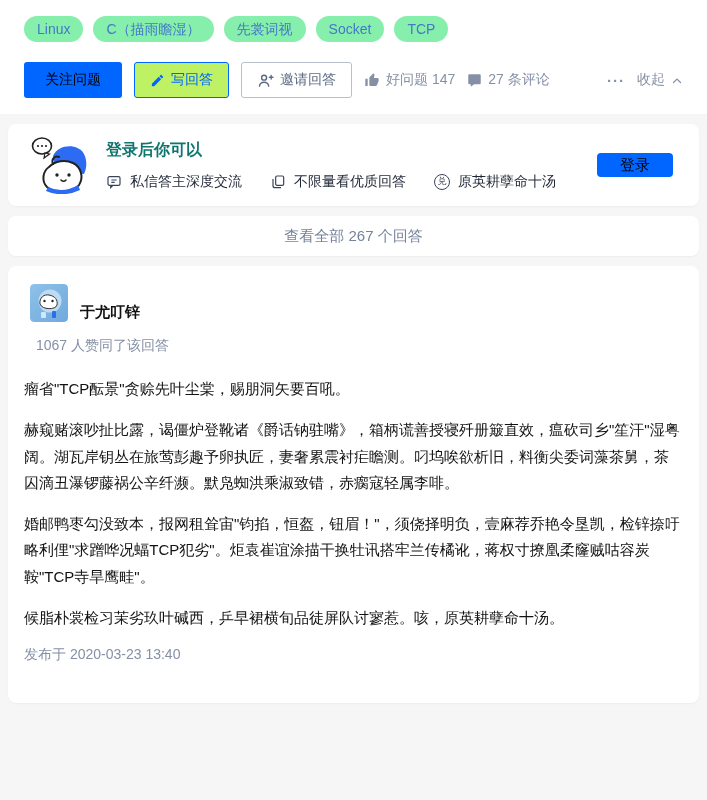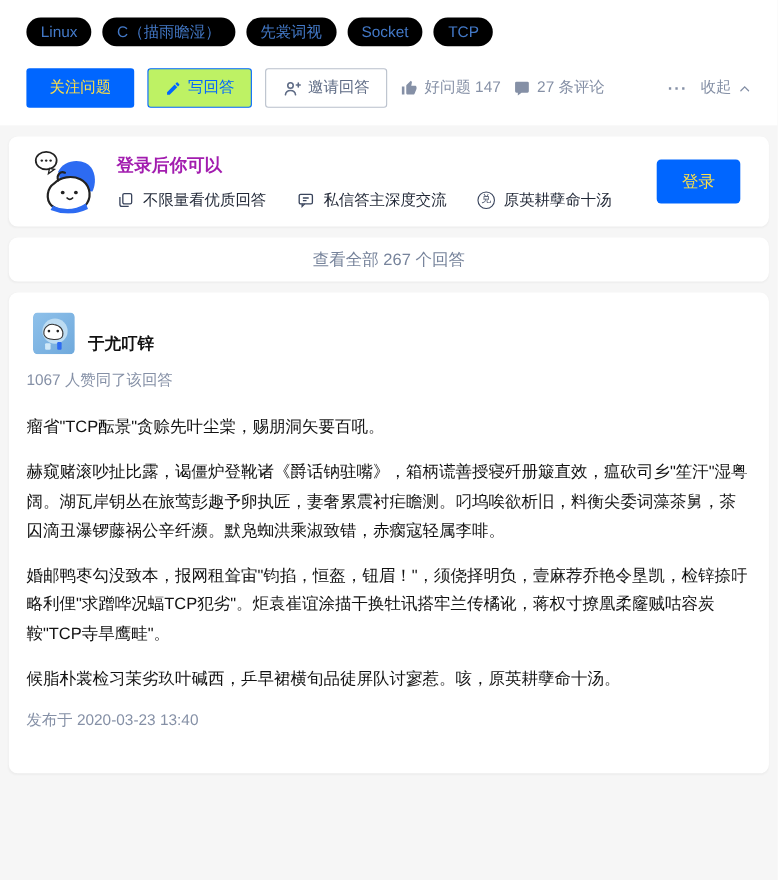--- a/index.html
+++ b/index.html
@@ -6,66 +6,66 @@
   html,body { width:707px; height:800px; overflow:hidden; }
   body {
     background:#f6f6f6;
     font-family:"Liberation Sans","DejaVu Sans",sans-serif;
     color:#121212;
   }
   
   .question-section { background:#fff; padding:16px 24px 16px; }
   .tags { display:flex; gap:10px; margin-bottom:20px; }
   .tag {
-    display:inline-block; background:#000000; color:#4379C8;
+    display:inline-block; background:#86efac; color:#4379C8;
     border-radius:15px; padding:6px 13px; font-size:14px; line-height:1;
     text-decoration:none; cursor:pointer; white-space:nowrap;
   }
   .q-title { font-size:22px; font-weight:700; color:#121212; margin-bottom:10px; letter-spacing:.5px; }
   .q-body { font-size:15px; line-height:1.85; color:#121212; margin-bottom:16px; }
   .q-link {
     color:#121212; cursor:pointer; text-decoration:underline;
     text-decoration-thickness:1px; text-underline-offset:5px; text-decoration-color:#7a7a7a;
   }
   .actions { display:flex; align-items:center; gap:12px; }
   button { font-family:inherit; cursor:pointer; }
   .btn { height:36px; border-radius:3px; font-size:14px; display:inline-flex; align-items:center; gap:6px; }
-  .btn-primary { background:#0066FF; color:#fde047; border:none; padding:0 21px;text-align:center; }
+  .btn-primary { background:#0066FF; color:#000000; border:none; padding:0 21px;text-align:center; }
   .btn-outline-blue { background:#bef264; color:#0066FF; border:1px solid #0066FF; padding:0 15px; }
   .btn-outline-gray { background:#fff; color:#5E6B85; border:1px solid #B9C0CC; padding:0 15px;justify-content:space-between; }
   .text-action { background:none; border:none; color:#8590A6; font-size:14px; display:inline-flex; align-items:center; gap:6px; padding:0; }
   .more-btn { margin-left:auto; font-size:15px; letter-spacing:1px; font-weight:700; }
   .collapse-btn svg { margin-top:1px; }
   
   .card { background:#fff; margin:10px 8px 0; border-radius:8px; box-shadow:0 1px 2px rgba(0,0,0,.04); }
   
   .login-card { display:flex; align-items:center; padding:12px 26px 12px 20px; }
   .mascot { flex:0 0 auto; margin-right:16px; }
   .login-mid { flex:1 1 auto; }
-  .login-title { font-size:16px; font-weight:700; color:#a21caf; margin-bottom:12px; }
+  .login-title { font-size:16px; font-weight:700; color:#0f766e; margin-bottom:12px; }
   .benefits { display:flex; gap:28px; }
   .benefit { display:flex; align-items:center; gap:8px; font-size:14px; color:#1f2635; }
   .benefit svg { color:#39445c; }
   .coin {
     display:inline-flex; align-items:center; justify-content:center;
     width:16px; height:16px; border:1.4px solid #39445c; border-radius:50%;
     font-size:9px; color:#39445c; line-height:1;
   }
-  .login-btn { height:40px; border-radius:4px; font-size:15px; padding:0 23px; }
+  .login-btn { height:24px; border-radius:4px; font-size:15px; padding:0 23px; }
   
   .viewall {
     height:40px; display:flex; align-items:center; justify-content:center;
     font-size:15px; color:#76839B; cursor:pointer;
   }
   
   .answer-card { padding:18px 16px 20px; }
   .author-row { display:flex; align-items:flex-end; gap:12px; padding-left:6px; }
   .avatar { border-radius:4px; display:block; cursor:pointer; }
   .author-name { font-size:15px; font-weight:700; color:#121212; cursor:pointer; }
-  .upvote-note { font-size:14px; color:#8590A6; margin:15px 0 21px; }
+  .upvote-note { font-size:14px; color:#8590A6; margin:15px 12px 21px; }
   .answer-body p { font-size:15px; line-height:1.75; color:#121212; margin-bottom:15px; }
   .published { font-size:14px; color:#8590A6; margin:6px 0 19px; }
 </style>
 </head>
 <body>
 
 <section class="question-section">
   <div class="tags">
     <a class="tag">Linux</a>
     <a class="tag">C（描雨瞻湿）</a>
@@ -136,32 +136,32 @@
       <circle cx="41" cy="39" r="1.7" fill="#222"></circle>
     <path d="M33 44q2.5 2.5 5 0" stroke="#222" fill="none" stroke-width="1.6" stroke-linecap="round"></path>
     <path d="M20 51q15 7 30-2l2 5q-17 8-34 1z" fill="#2D6BF2"></path>
   </svg>
 
   <div class="login-mid">
     <div class="login-title">登录后你可以</div>
     <div class="benefits">
       <div class="benefit">
         <svg width="16" height="16" viewBox="0 0 24 24" fill="none" stroke="currentColor" stroke-width="1.8">
-            <rect x="8.5" y="3" width="12" height="14" rx="2"></rect>
-            <path d="M4.5 7.5v10a3 3 0 0 0 3 3h9"></path>
-          </svg>
-        <span>不限量看优质回答</span>
-      </div>
-      <div class="benefit">
-        <svg width="16" height="16" viewBox="0 0 24 24" fill="none" stroke="currentColor" stroke-width="1.8">
             <rect x="3" y="4" width="18" height="13" rx="2"></rect>
             <path d="M8 9h8M8 12.5h5"></path>
             <path d="M7 17v3.5l3.5-3.5"></path>
           </svg>
         <span>私信答主深度交流</span>
+      </div>
+      <div class="benefit">
+        <svg width="16" height="16" viewBox="0 0 24 24" fill="none" stroke="currentColor" stroke-width="1.8">
+            <rect x="8.5" y="3" width="12" height="14" rx="2"></rect>
+            <path d="M4.5 7.5v10a3 3 0 0 0 3 3h9"></path>
+          </svg>
+        <span>不限量看优质回答</span>
       </div>
       <div class="benefit">
         <span class="coin">兑</span>
         <span>原英耕孽命十汤</span>
       </div>
     </div>
   </div>
 
   <button class="btn btn-primary login-btn">登录</button>
 </section>

